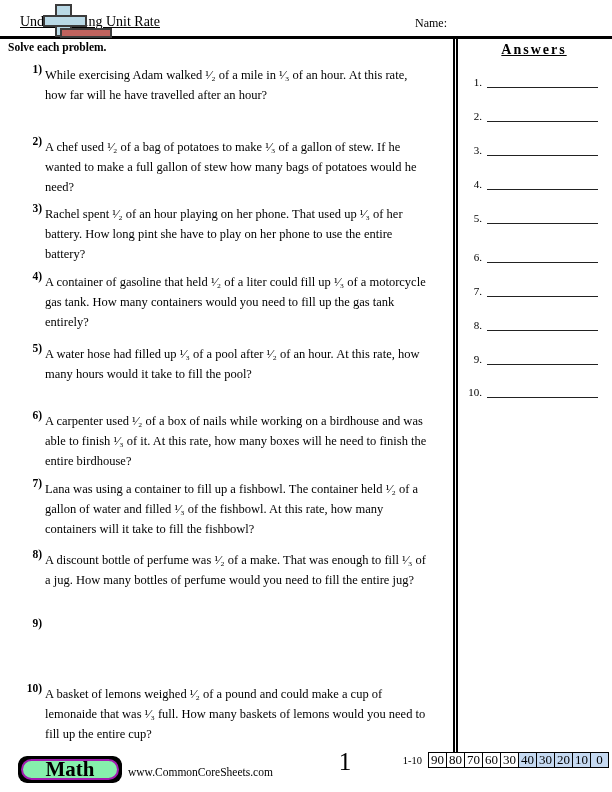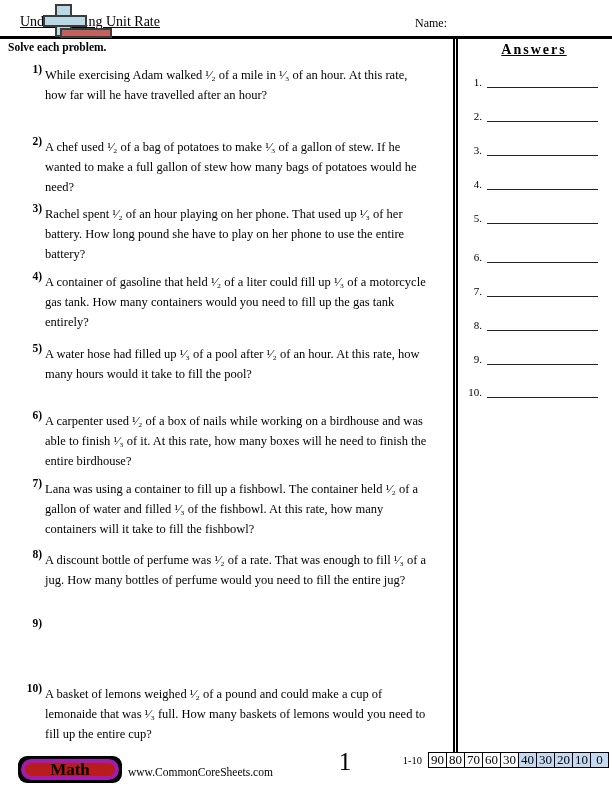--- a/index.html
+++ b/index.html
@@ -30,23 +30,23 @@
   .answers-col{position:absolute;left:456px;top:38px;width:156px;bottom:40px;}
   .answers-heading{position:absolute;top:4px;left:0;width:100%;text-align:center;
         font-size:14px;font-weight:bold;letter-spacing:2px;text-decoration:underline;}
   .answer-row{position:absolute;left:4px;width:138px;height:16px;display:flex;align-items:flex-end;}
   .anum{width:22px;text-align:right;font-size:11px;padding-right:5px;}
   .aline{flex:1;height:100%;border-bottom:1.2px solid #222;}
 
   
   .badge{position:absolute;left:18px;top:756px;width:104px;height:27px;background:#000;
          border-radius:9px;box-sizing:border-box;padding:3px;}
-  .badge-inner{background:#b91c1c;border:4px solid #a21caf;border-radius:11px;height:100%;
+  .badge-inner{background:#86efac;border:2px solid #a21caf;border-radius:11px;height:100%;
          box-sizing:border-box;display:flex;align-items:center;justify-content:center;
-         font-weight:bold;font-size:17px;}
+         font-weight:bold;font-size:21px;}
   .website{position:absolute;left:128px;top:766px;font-size:11.5px;}
   .page-number{position:absolute;left:325px;top:748px;width:40px;text-align:center;font-size:25px;}
   .score-strip{position:absolute;right:3px;top:752px;display:flex;align-items:center;}
   .score-label{font-size:10.5px;margin-right:6px;}
   .score-cells{display:flex;border:1px solid #000;}
   .score-cell{width:17px;height:14px;border-left:1px solid #000;font-size:13px;
          display:flex;align-items:center;justify-content:center;background:#fff;}
   .score-cell:first-child{border-left:none;}
   .score-cell.shaded{background:#c5d9f1;}
 </style>
@@ -72,41 +72,41 @@
     <div class="problem" style="top:27px">
       <span class="pnum">1)</span>
       <span class="ptext">While exercising Adam walked ¹⁄₂ of a mile in ¹⁄₃ of an hour. At this rate, how far will he have travelled after an hour?</span>
     </div>
     <div class="problem" style="top:99px">
       <span class="pnum">2)</span>
       <span class="ptext">A chef used ¹⁄₂ of a bag of potatoes to make ¹⁄₃ of a gallon of stew. If he wanted to make a full gallon of stew how many bags of potatoes would he need?</span>
     </div>
     <div class="problem" style="top:166px">
       <span class="pnum">3)</span>
-      <span class="ptext">Rachel spent ¹⁄₂ of an hour playing on her phone. That used up ¹⁄₃ of her battery. How long pound she have to play on her phone to use the entire battery?</span>
+      <span class="ptext">Rachel spent ¹⁄₂ of an hour playing on her phone. That used up ¹⁄₃ of her battery. How long pint she have to play on her phone to use the entire battery?</span>
     </div>
     <div class="problem" style="top:234px">
       <span class="pnum">4)</span>
       <span class="ptext">A container of gasoline that held ¹⁄₂ of a liter could fill up ¹⁄₃ of a motorcycle gas tank. How many containers would you need to fill up the gas tank entirely?</span>
     </div>
     <div class="problem" style="top:306px">
       <span class="pnum">5)</span>
       <span class="ptext">A water hose had filled up ¹⁄₃ of a pool after ¹⁄₂ of an hour. At this rate, how many hours would it take to fill the pool?</span>
     </div>
     <div class="problem" style="top:373px">
       <span class="pnum">6)</span>
       <span class="ptext">A carpenter used ¹⁄₂ of a box of nails while working on a birdhouse and was able to finish ¹⁄₃ of it. At this rate, how many boxes will he need to finish the entire birdhouse?</span>
     </div>
     <div class="problem" style="top:441px">
       <span class="pnum">7)</span>
       <span class="ptext">Lana was using a container to fill up a fishbowl. The container held ¹⁄₂ of a gallon of water and filled ¹⁄₃ of the fishbowl. At this rate, how many containers will it take to fill the fishbowl?</span>
     </div>
     <div class="problem" style="top:512px">
       <span class="pnum">8)</span>
-      <span class="ptext">A discount bottle of perfume was ¹⁄₂ of a rate. That was enough to fill ¹⁄₃ of a jug. How many bottles of perfume would you need to fill the entire jug?</span>
+      <span class="ptext">A discount bottle of perfume was ¹⁄₂ of a make. That was enough to fill ¹⁄₃ of a jug. How many bottles of perfume would you need to fill the entire jug?</span>
     </div>
     <div class="problem" style="top:581px">
       <span class="pnum">9)</span>
     </div>
     <div class="problem" style="top:646px">
       <span class="pnum">10)</span>
       <span class="ptext">A basket of lemons weighed ¹⁄₂ of a pound and could make a cup of lemonaide that was ¹⁄₃ full. How many baskets of lemons would you need to fill up the entire cup?</span>
     </div>
   </div>
 

